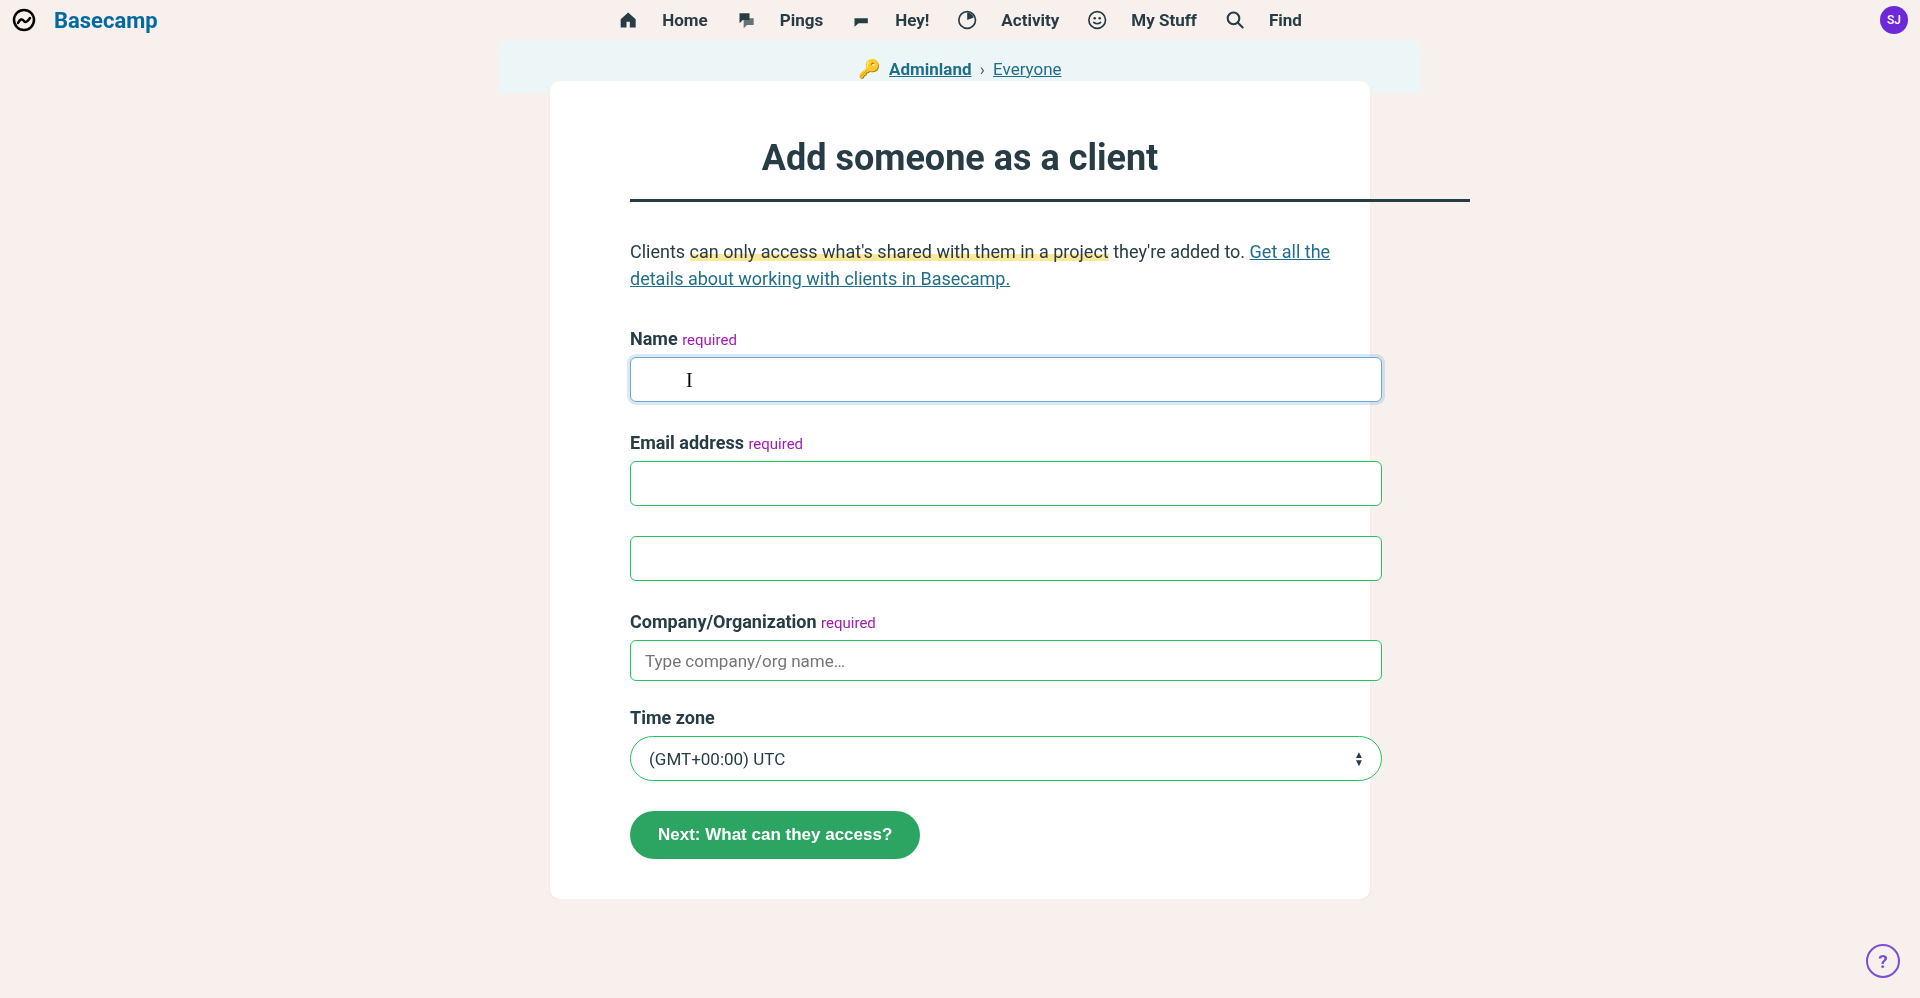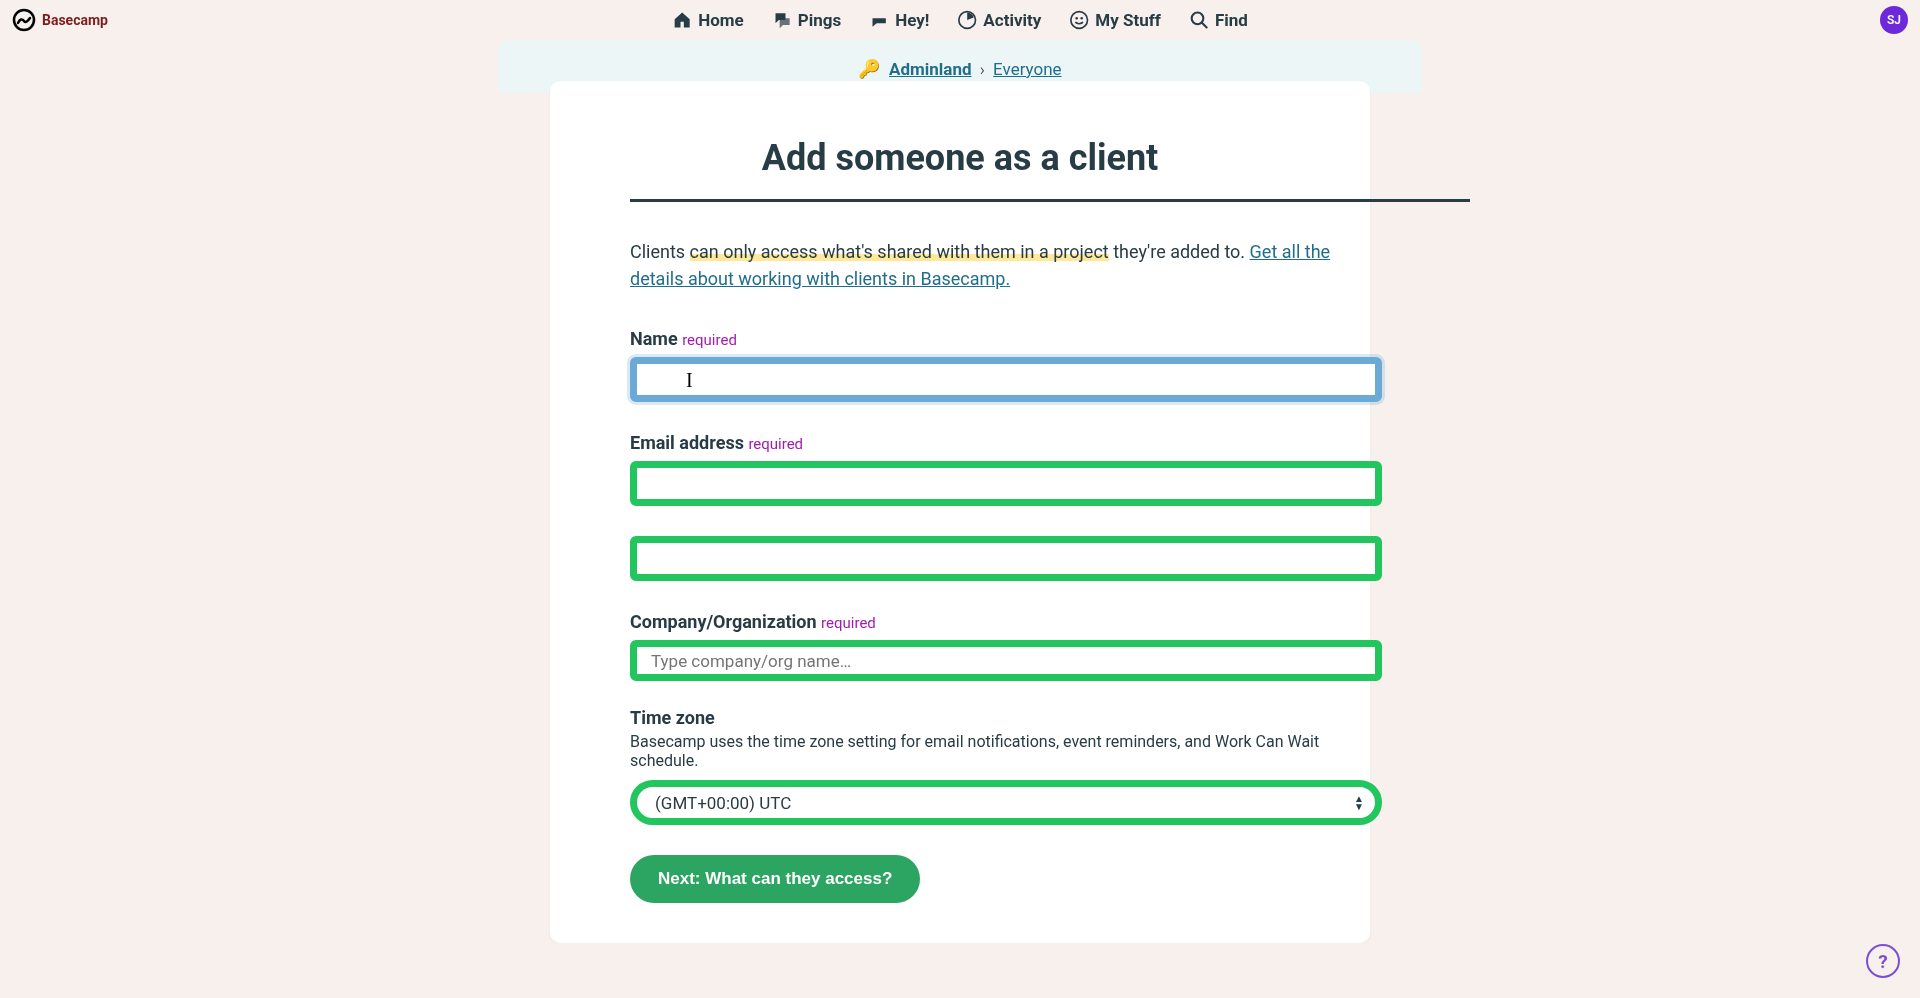--- a/index.html
+++ b/index.html
@@ -15,41 +15,41 @@
     .top-nav {
       display: flex;
       align-items: center;
       justify-content: space-between;
       padding: 8px 12px;
       height: 40px;
     }
     .logo-area {
       display: flex;
       align-items: center;
-      gap: 6px;
-      font-weight: 700;
-      font-size: 14px;
-      color: #7f1d1d;
+      gap: 18px;
+      font-weight: 700;
+      font-size: 22px;
+      color: #0369a1;
     }
     .logo-icon {
       width: 24px;
       height: 24px;
     }
     .nav-center {
       display: flex;
       align-items: center;
       gap: 28px;
       position: absolute;
       left: 50%;
       transform: translateX(-50%);
     }
     .nav-item {
       display: flex;
       align-items: center;
-      gap: 6px;
+      gap: 24px;
       font-size: 17px;
       font-weight: 700;
       color: #283c46;
       cursor: pointer;
       text-decoration: none;
     }
     .nav-icon {
       width: 20px;
       height: 20px;
       fill: #283c46;
@@ -148,21 +148,21 @@
       font-size: 16px;
       color: #283c46;
       margin-bottom: 10px;
       margin-top: -4px;
     }
     .form-control {
       width: 100%;
       height: 45px;
       padding: 10px 14px;
       font-size: 17px;
-      border: 7px solid #22c55e;
+      border: 1px solid #22c55e;
       border-radius: 6px;
       font-family: inherit;
       color: #283c46;
     }
     .form-control.focused {
       border-color: #6ba9d6;
       box-shadow: 0 0 0 3px rgba(107,169,214,0.25);
     }
     select.form-control {
       appearance: none;
@@ -330,21 +330,20 @@
         <span>Company/Organization</span>
         <span class="req">required</span>
       </label>
       <input type="text" class="form-control" style="height: 41px;" placeholder="Type company/org name…">
     </div>
 
     <div class="form-group">
       <label class="form-label">
         <span>Time zone</span>
       </label>
-      <p class="form-help">Basecamp uses the time zone setting for email notifications, event reminders, and Work Can Wait schedule.</p>
       <div class="select-wrap">
         <select class="form-control">
           <option>(GMT+00:00) UTC</option>
         </select>
         <div class="select-arrows">▲<br>▼</div>
       </div>
     </div>
 
     <button class="submit-btn">Next: What can they access?</button>
   </div>

